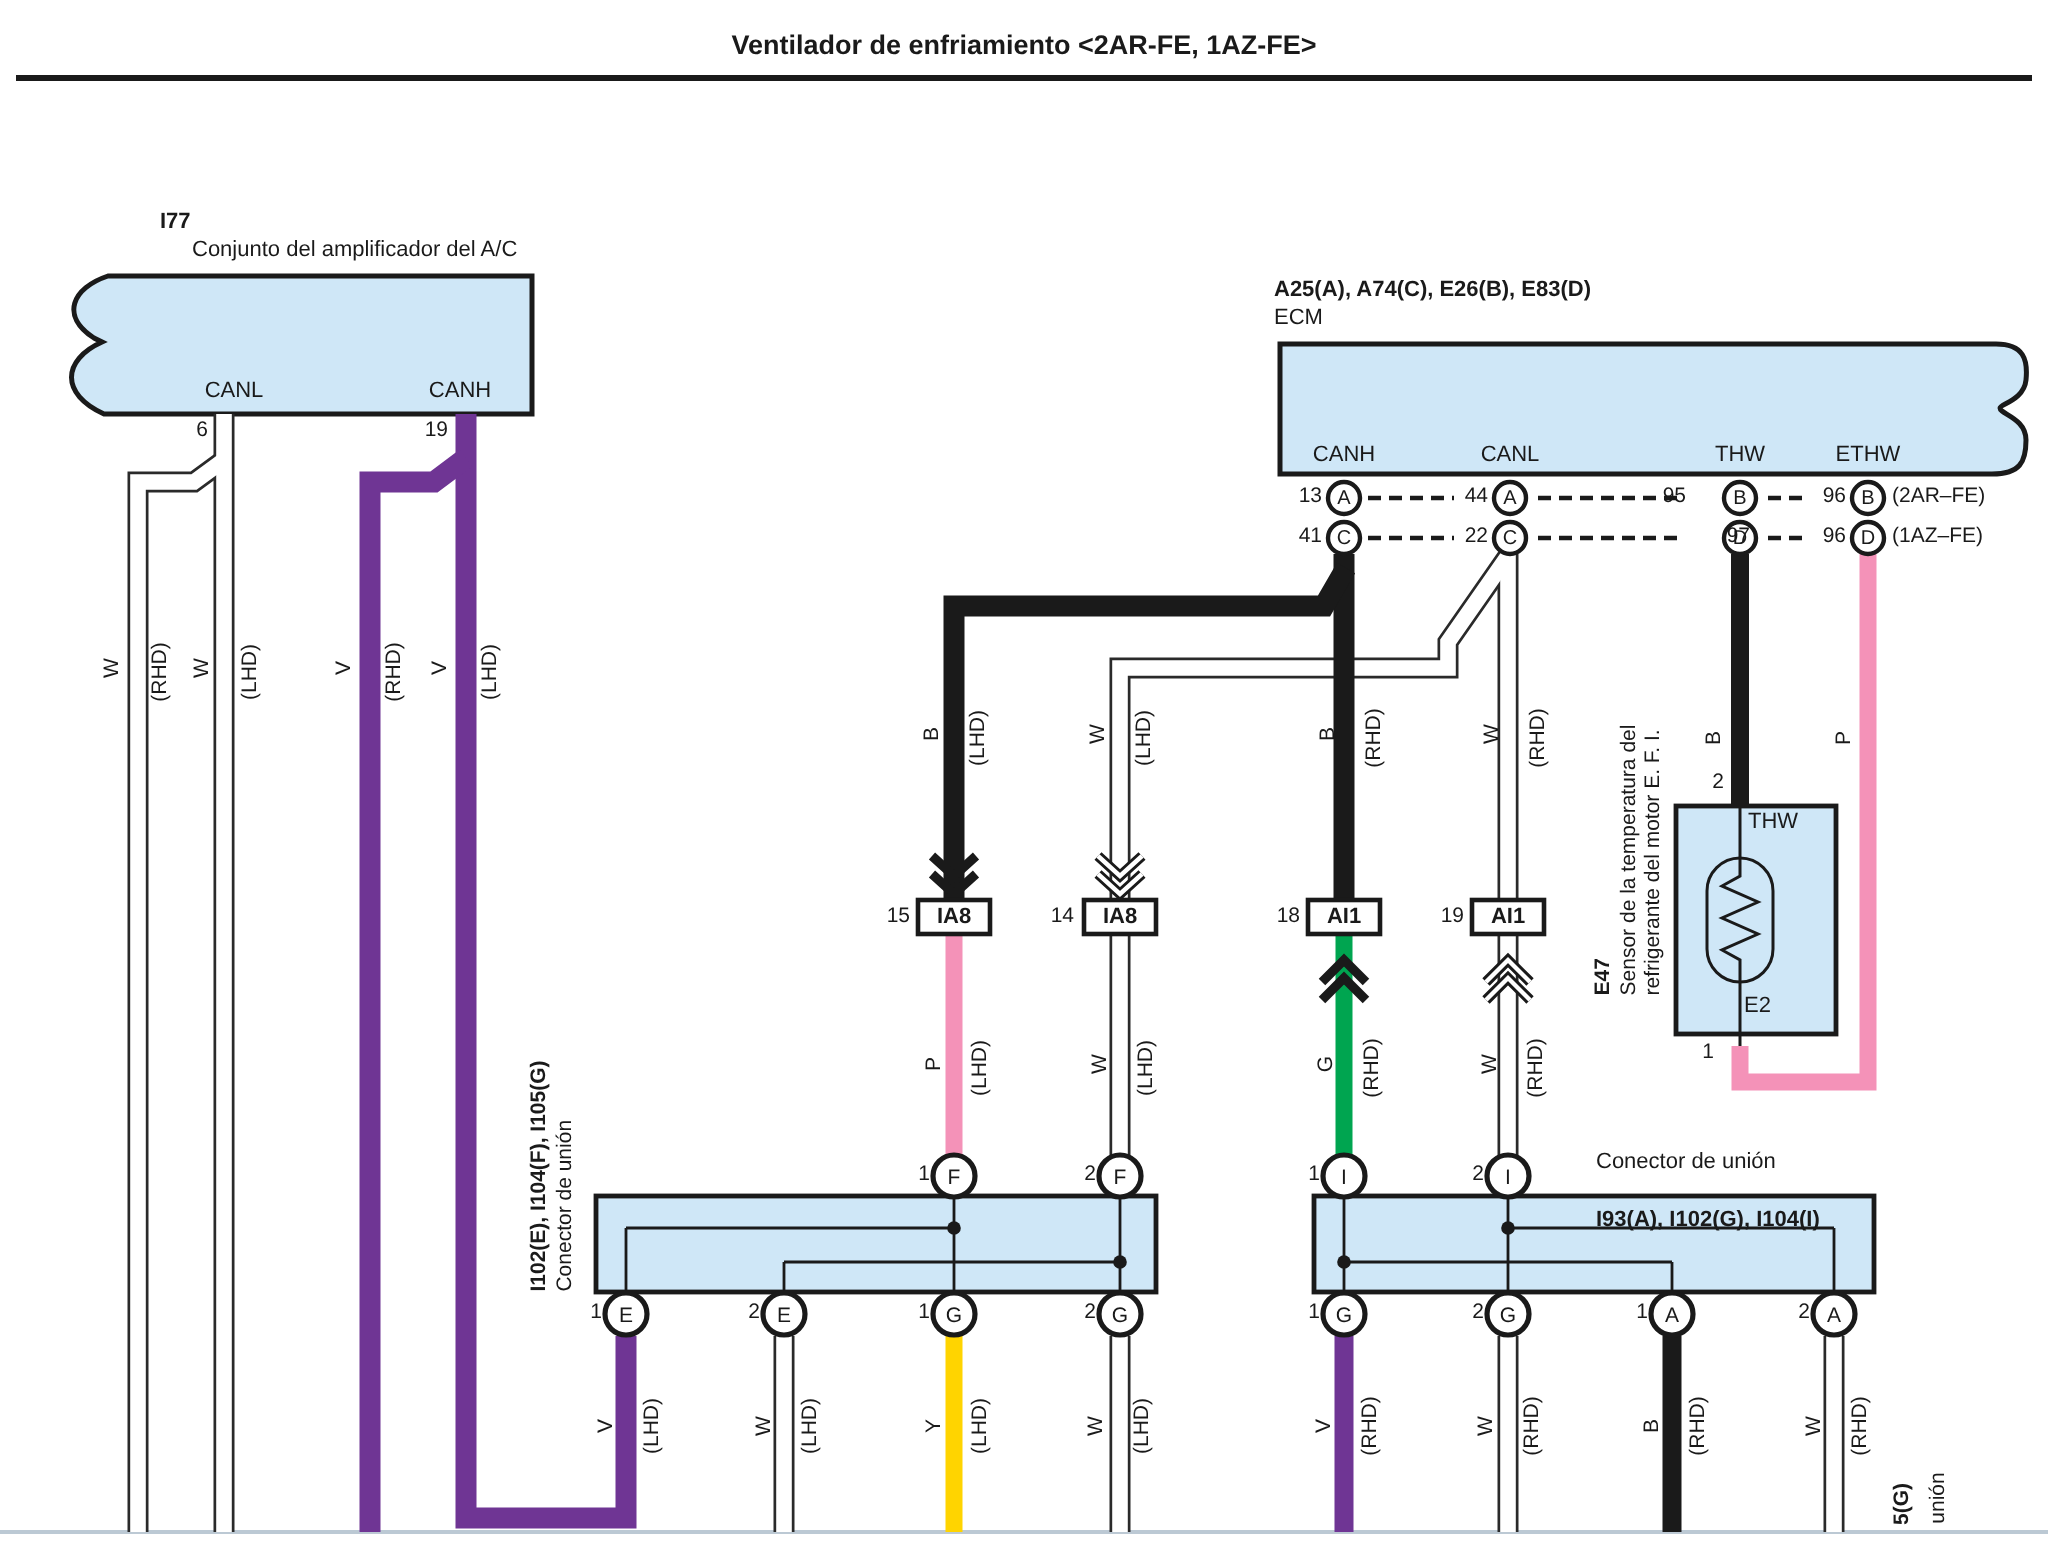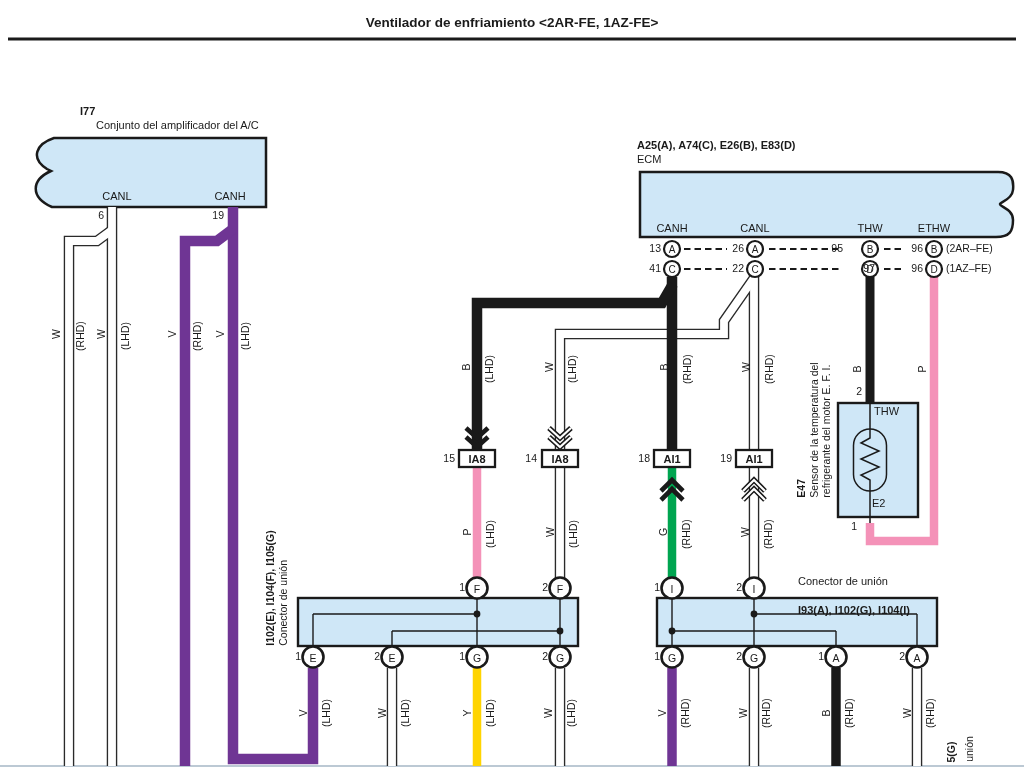--- a/index.html
+++ b/index.html
@@ -177,21 +177,21 @@
 
   <div class="tb" style="left:637px;top:139px;">A25(A), A74(C), E26(B), E83(D)</div>
   <div class="t" style="left:637px;top:153px;">ECM</div>
   <div class="ctr" style="left:672px;top:228px;">CANH</div>
   <div class="ctr" style="left:755px;top:228px;">CANL</div>
   <div class="ctr" style="left:870px;top:228px;">THW</div>
   <div class="ctr" style="left:934px;top:228px;">ETHW</div>
 
   <div class="tr" style="left:642px;top:242px;width:19px;">13</div>
   <div class="cl" style="left:672px;top:249.5px;">A</div>
-  <div class="tr" style="left:725px;top:242px;width:19px;">26</div>
+  <div class="tr" style="left:725px;top:242px;width:19px;">44</div>
   <div class="cl" style="left:755px;top:249.5px;">A</div>
   <div class="tr" style="left:824px;top:242px;width:19px;">95</div>
   <div class="cl" style="left:870px;top:249.5px;">B</div>
   <div class="tr" style="left:904px;top:242px;width:19px;">96</div>
   <div class="cl" style="left:934px;top:249.5px;">B</div>
   <div class="t" style="left:946px;top:242px;font-size:10.5px;">(2AR–FE)</div>
 
   <div class="tr" style="left:642px;top:262px;width:19px;text-align:right;">41</div>
   <div class="cl" style="left:672px;top:269.5px;">C</div>
   <div class="tr" style="left:725px;top:262px;width:19px;">22</div>

